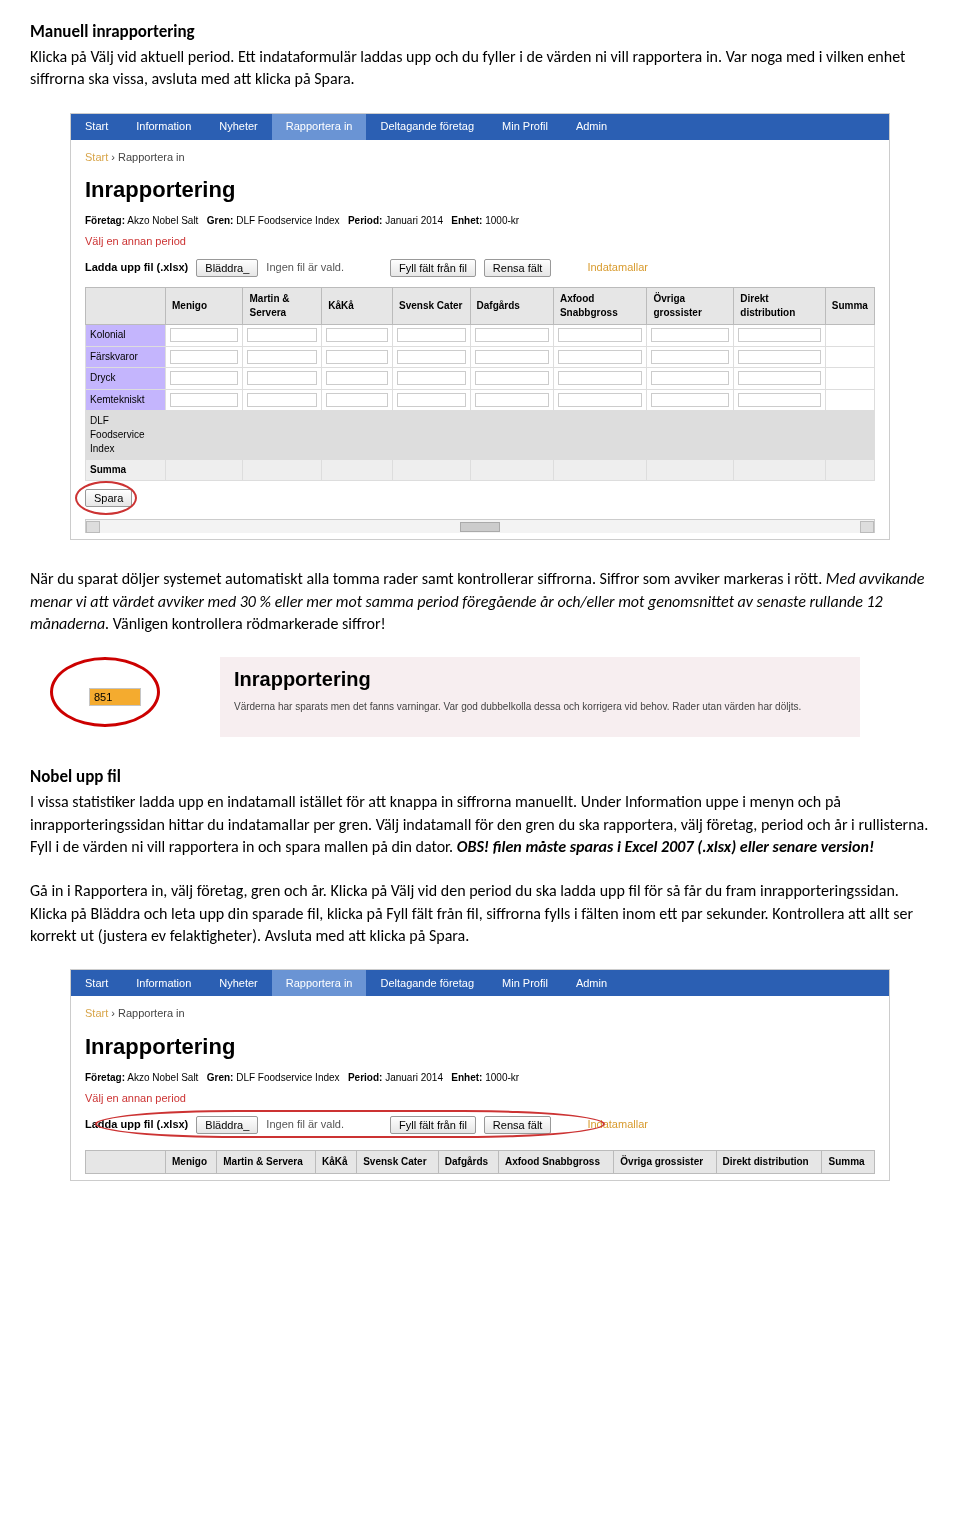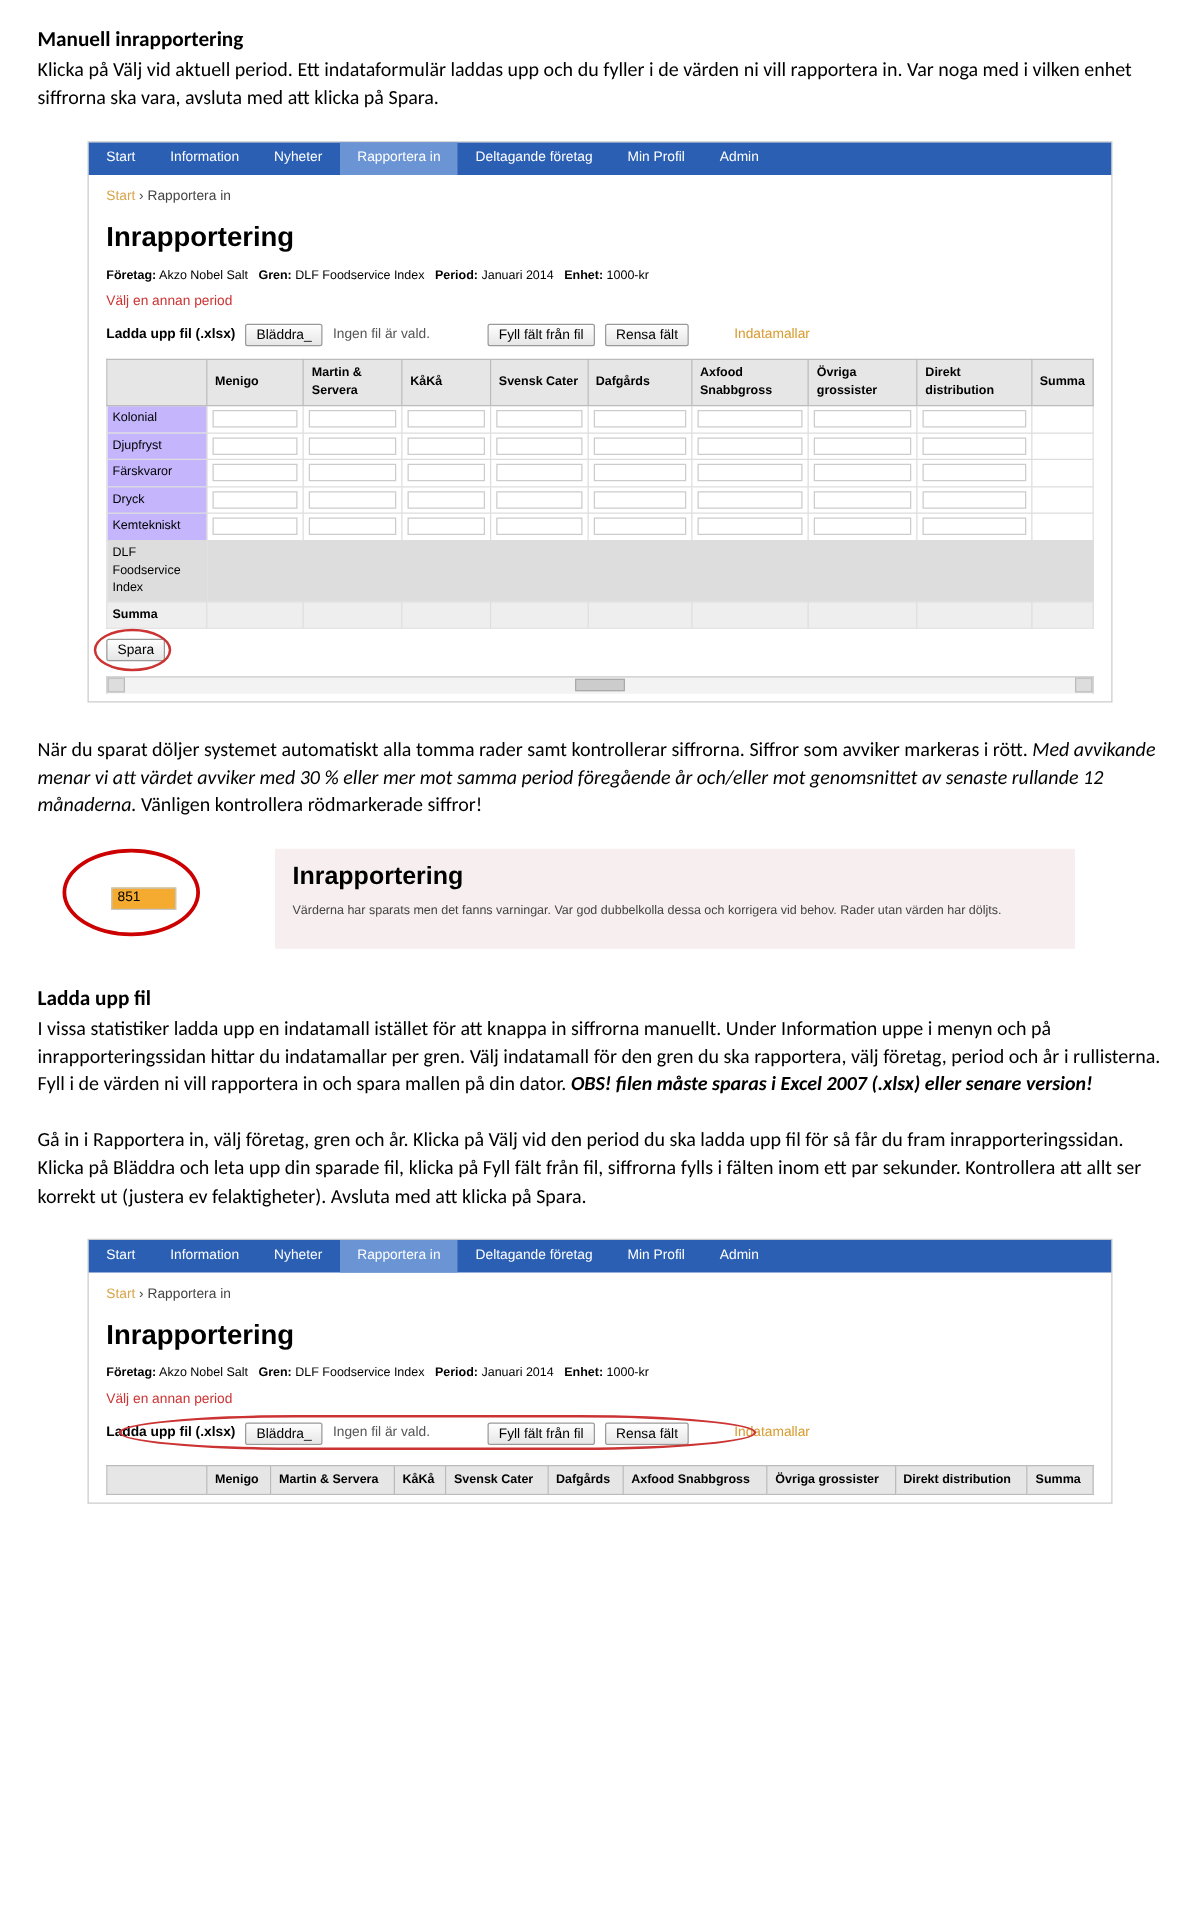--- a/index.html
+++ b/index.html
@@ -175,21 +175,21 @@
     text-align:left;
     font-weight:bold;
   }
 </style>
 </head>
 <body>
 
 <div class="block">
   <p class="heading1">Manuell inrapportering</p>
   <p>
-    <span>Klicka på </span><span class="underline">Välj</span><span> vid aktuell period. Ett indataformulär laddas upp och du fyller i de värden ni vill rapportera in. Var noga med i vilken enhet siffrorna ska vara, avsluta med att klicka på </span><span class="underline">Spara</span><span>.</span>
+    <span>Klicka på </span><span class="underline">Välj</span><span> vid aktuell period. Ett indataformulär laddas upp och du fyller i de värden ni vill rapportera in. Var noga med i vilken enhet siffrorna ska vissa, avsluta med att klicka på </span><span class="underline">Spara</span><span>.</span>
   </p>
 </div>
 
 <div class="app-shell">
   <div class="navbar">
     <div class="nav-item">Start</div>
     <div class="nav-item">Information</div>
     <div class="nav-item">Nyheter</div>
     <div class="nav-item active">Rapportera in</div>
     <div class="nav-item">Deltagande företag</div>
@@ -238,32 +238,20 @@
             <td><input style=""></td>
             <td><input style=""></td>
             <td><input style=""></td>
             <td><input style=""></td>
             <td><input style=""></td>
             <td><input style=""></td>
             <td><input style=""></td>
             <td></td>
           </tr>
       <tr>
-            <td class="rowhead">Djupfryst</td>
-        <td><input style=""></td>
-            <td><input style=""></td>
-            <td><input style=""></td>
-            <td><input style=""></td>
-            <td><input style=""></td>
-            <td><input style=""></td>
-            <td><input style=""></td>
-            <td><input style=""></td>
-            <td></td>
-          </tr>
-      <tr>
             <td class="rowhead">Färskvaror</td>
         <td><input style=""></td>
             <td><input style=""></td>
             <td><input style=""></td>
             <td><input style=""></td>
             <td><input style=""></td>
             <td><input style=""></td>
             <td><input style=""></td>
             <td><input style=""></td>
             <td></td>
@@ -333,21 +321,21 @@
     <div class="oval"></div>
     <div class="cell">851</div>
   </div>
   <div class="snippet2-right">
     <div class="t">Inrapportering</div>
     <div class="msg">Värderna har sparats men det fanns varningar. Var god dubbelkolla dessa och korrigera vid behov. Rader utan värden har döljts.</div>
   </div>
 </div>
 
 <div class="block">
-  <p class="heading1">Ladda upp fil</p>
+  <p class="heading1">Nobel upp fil</p>
   <p>
     <span>I vissa statistiker ladda upp en indatamall istället för att knappa in siffrorna manuellt. Under </span><span class="underline">Information</span><span> uppe i menyn och på inrapporteringssidan hittar du indatamallar per gren. Välj indatamall för den gren du ska rapportera, </span><span class="underline">välj företag</span><span>, </span><span class="underline">period</span><span> och </span><span class="underline">år</span><span> i rullisterna. Fyll i de värden ni vill rapportera in och spara mallen på din dator. </span><span class="bolditalic">OBS! filen måste sparas i Excel 2007 (.xlsx) eller senare version!</span>
   </p>
 </div>
 
 <div class="block">
   <p>
     <span>Gå in i </span><span class="underline">Rapportera in</span><span>, välj </span><span class="underline">företag</span><span>, </span><span class="underline">gren</span><span> och </span><span class="underline">år</span><span>. Klicka på </span><span class="underline">Välj</span><span> vid den period du ska ladda upp fil för så får du fram inrapporteringssidan. Klicka på </span><span class="underline">Bläddra</span><span> och leta upp din sparade fil, klicka på </span><span class="underline">Fyll fält från fil</span><span>, siffrorna fylls i fälten inom ett par sekunder. Kontrollera att allt ser korrekt ut (justera ev felaktigheter). Avsluta med att klicka på </span><span class="underline">Spara</span><span>.</span>
   </p>
 </div>

